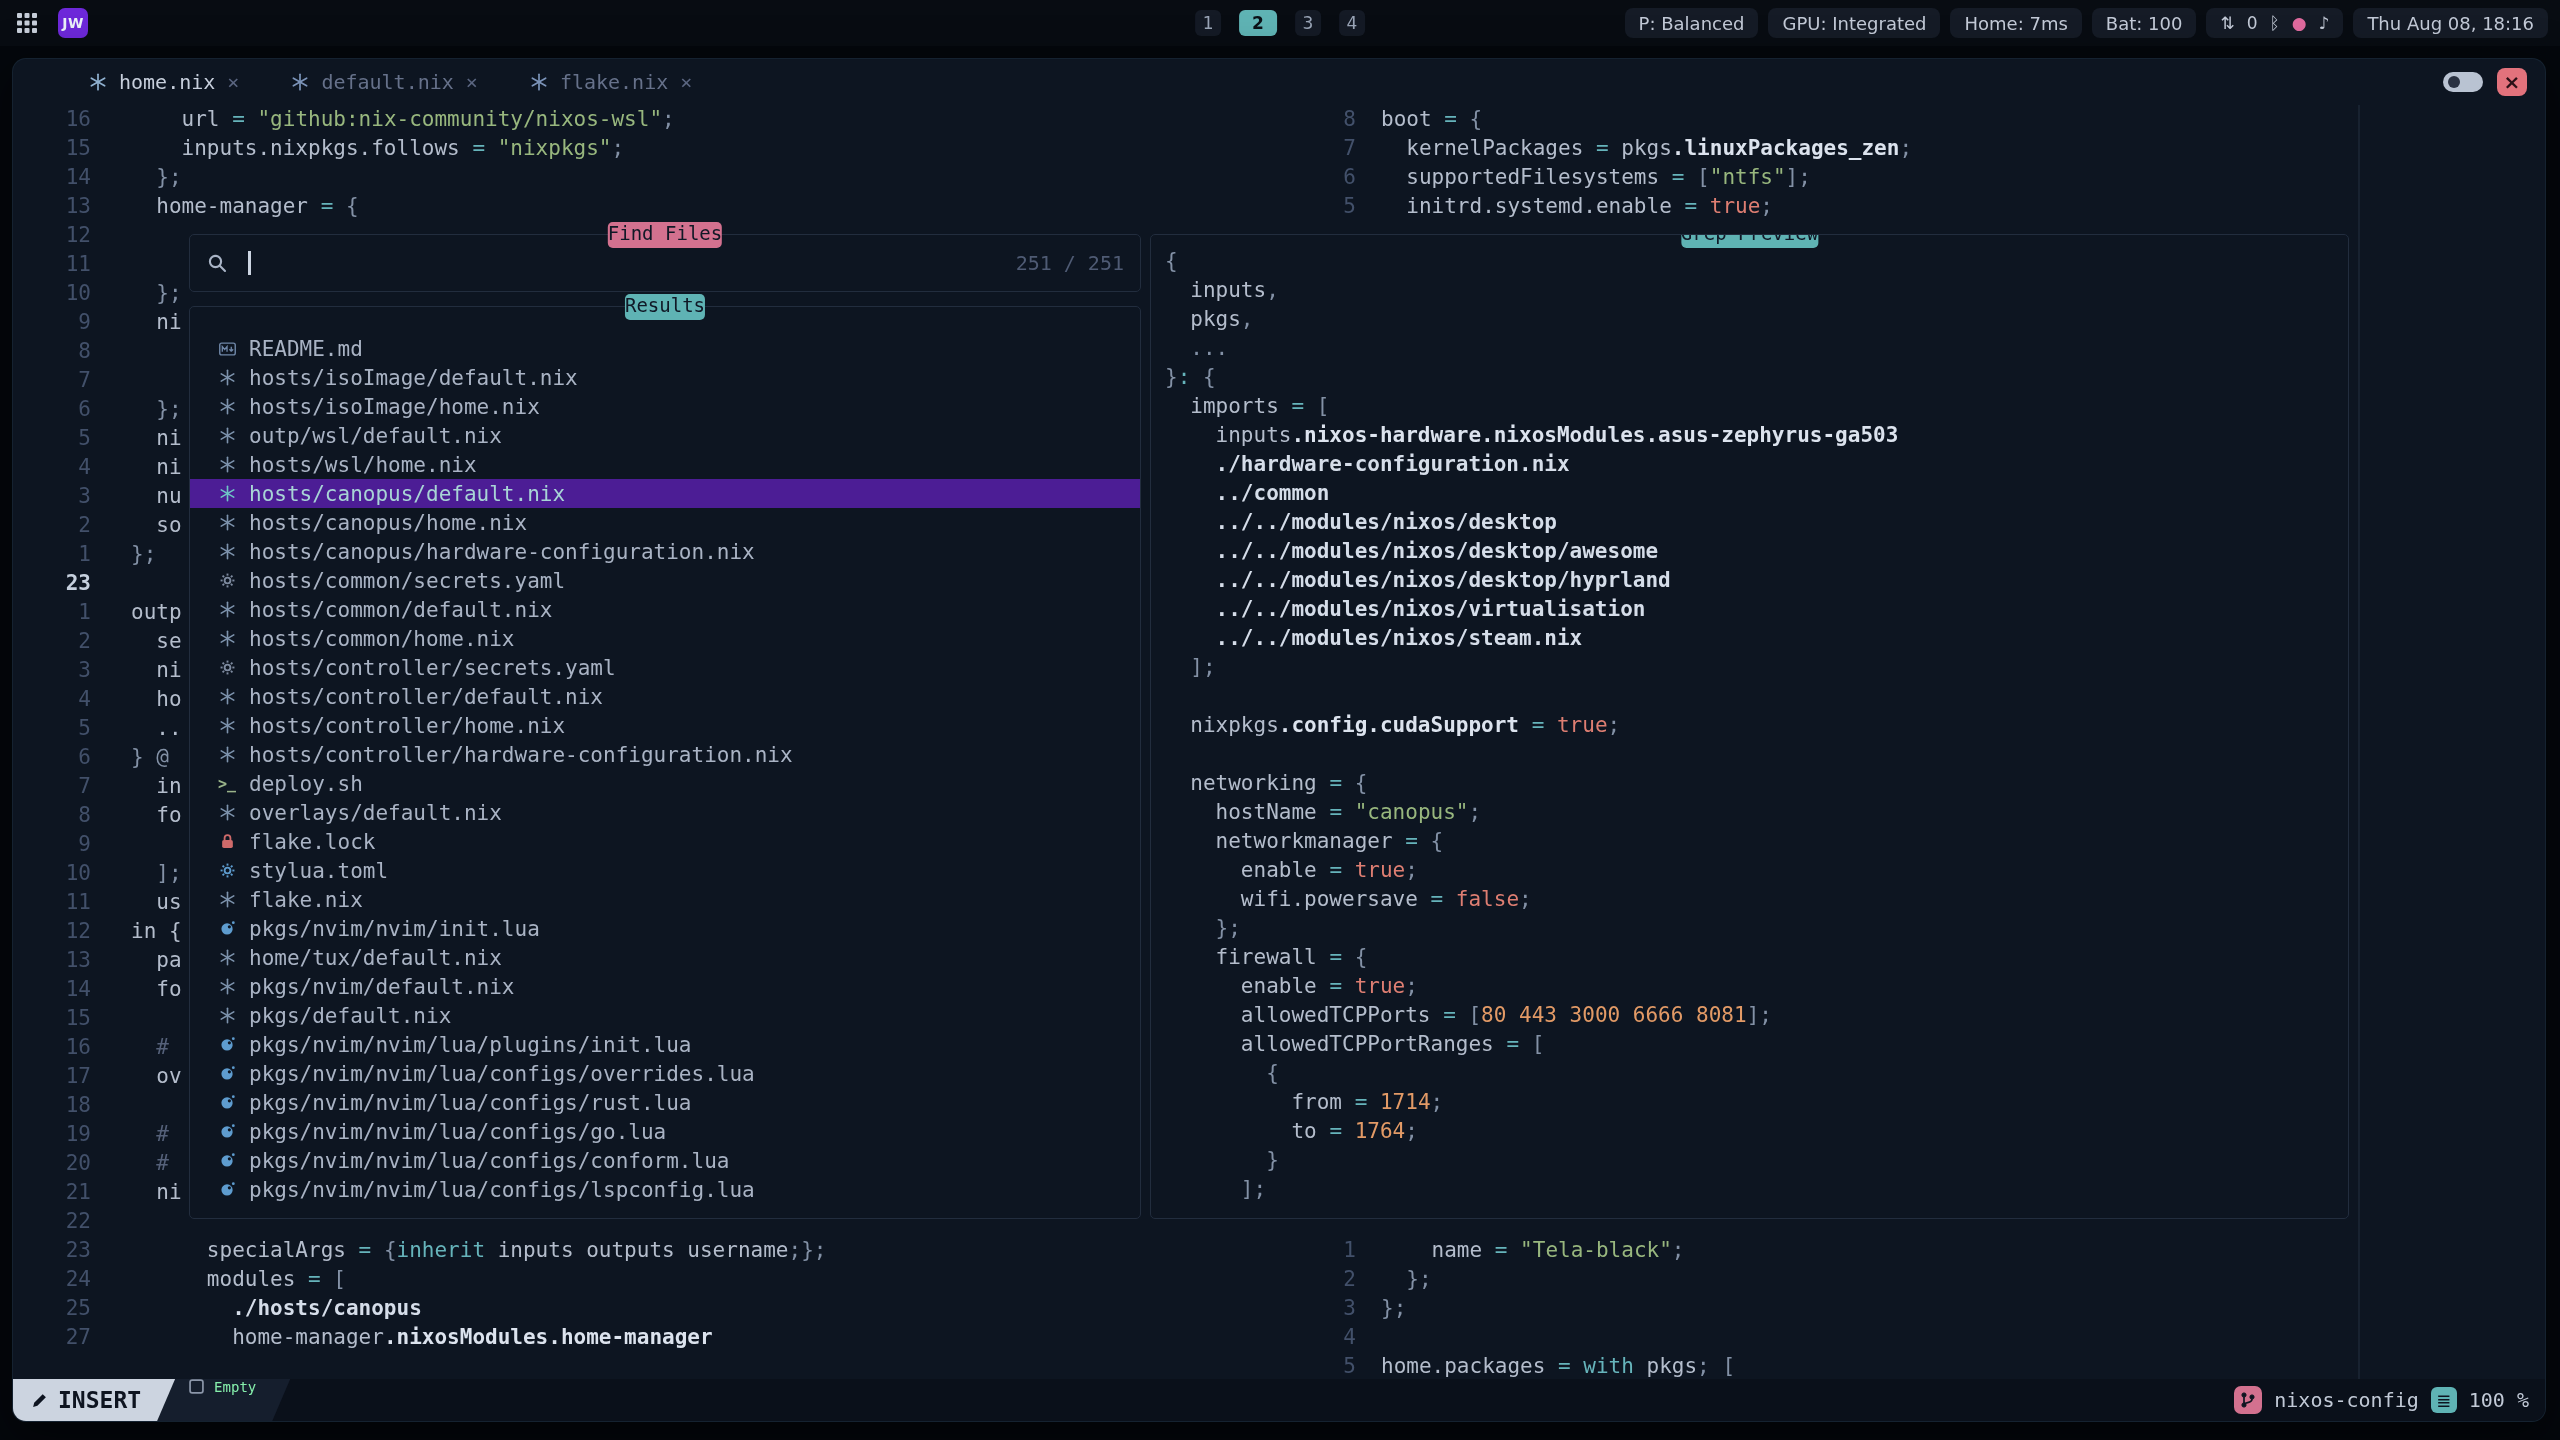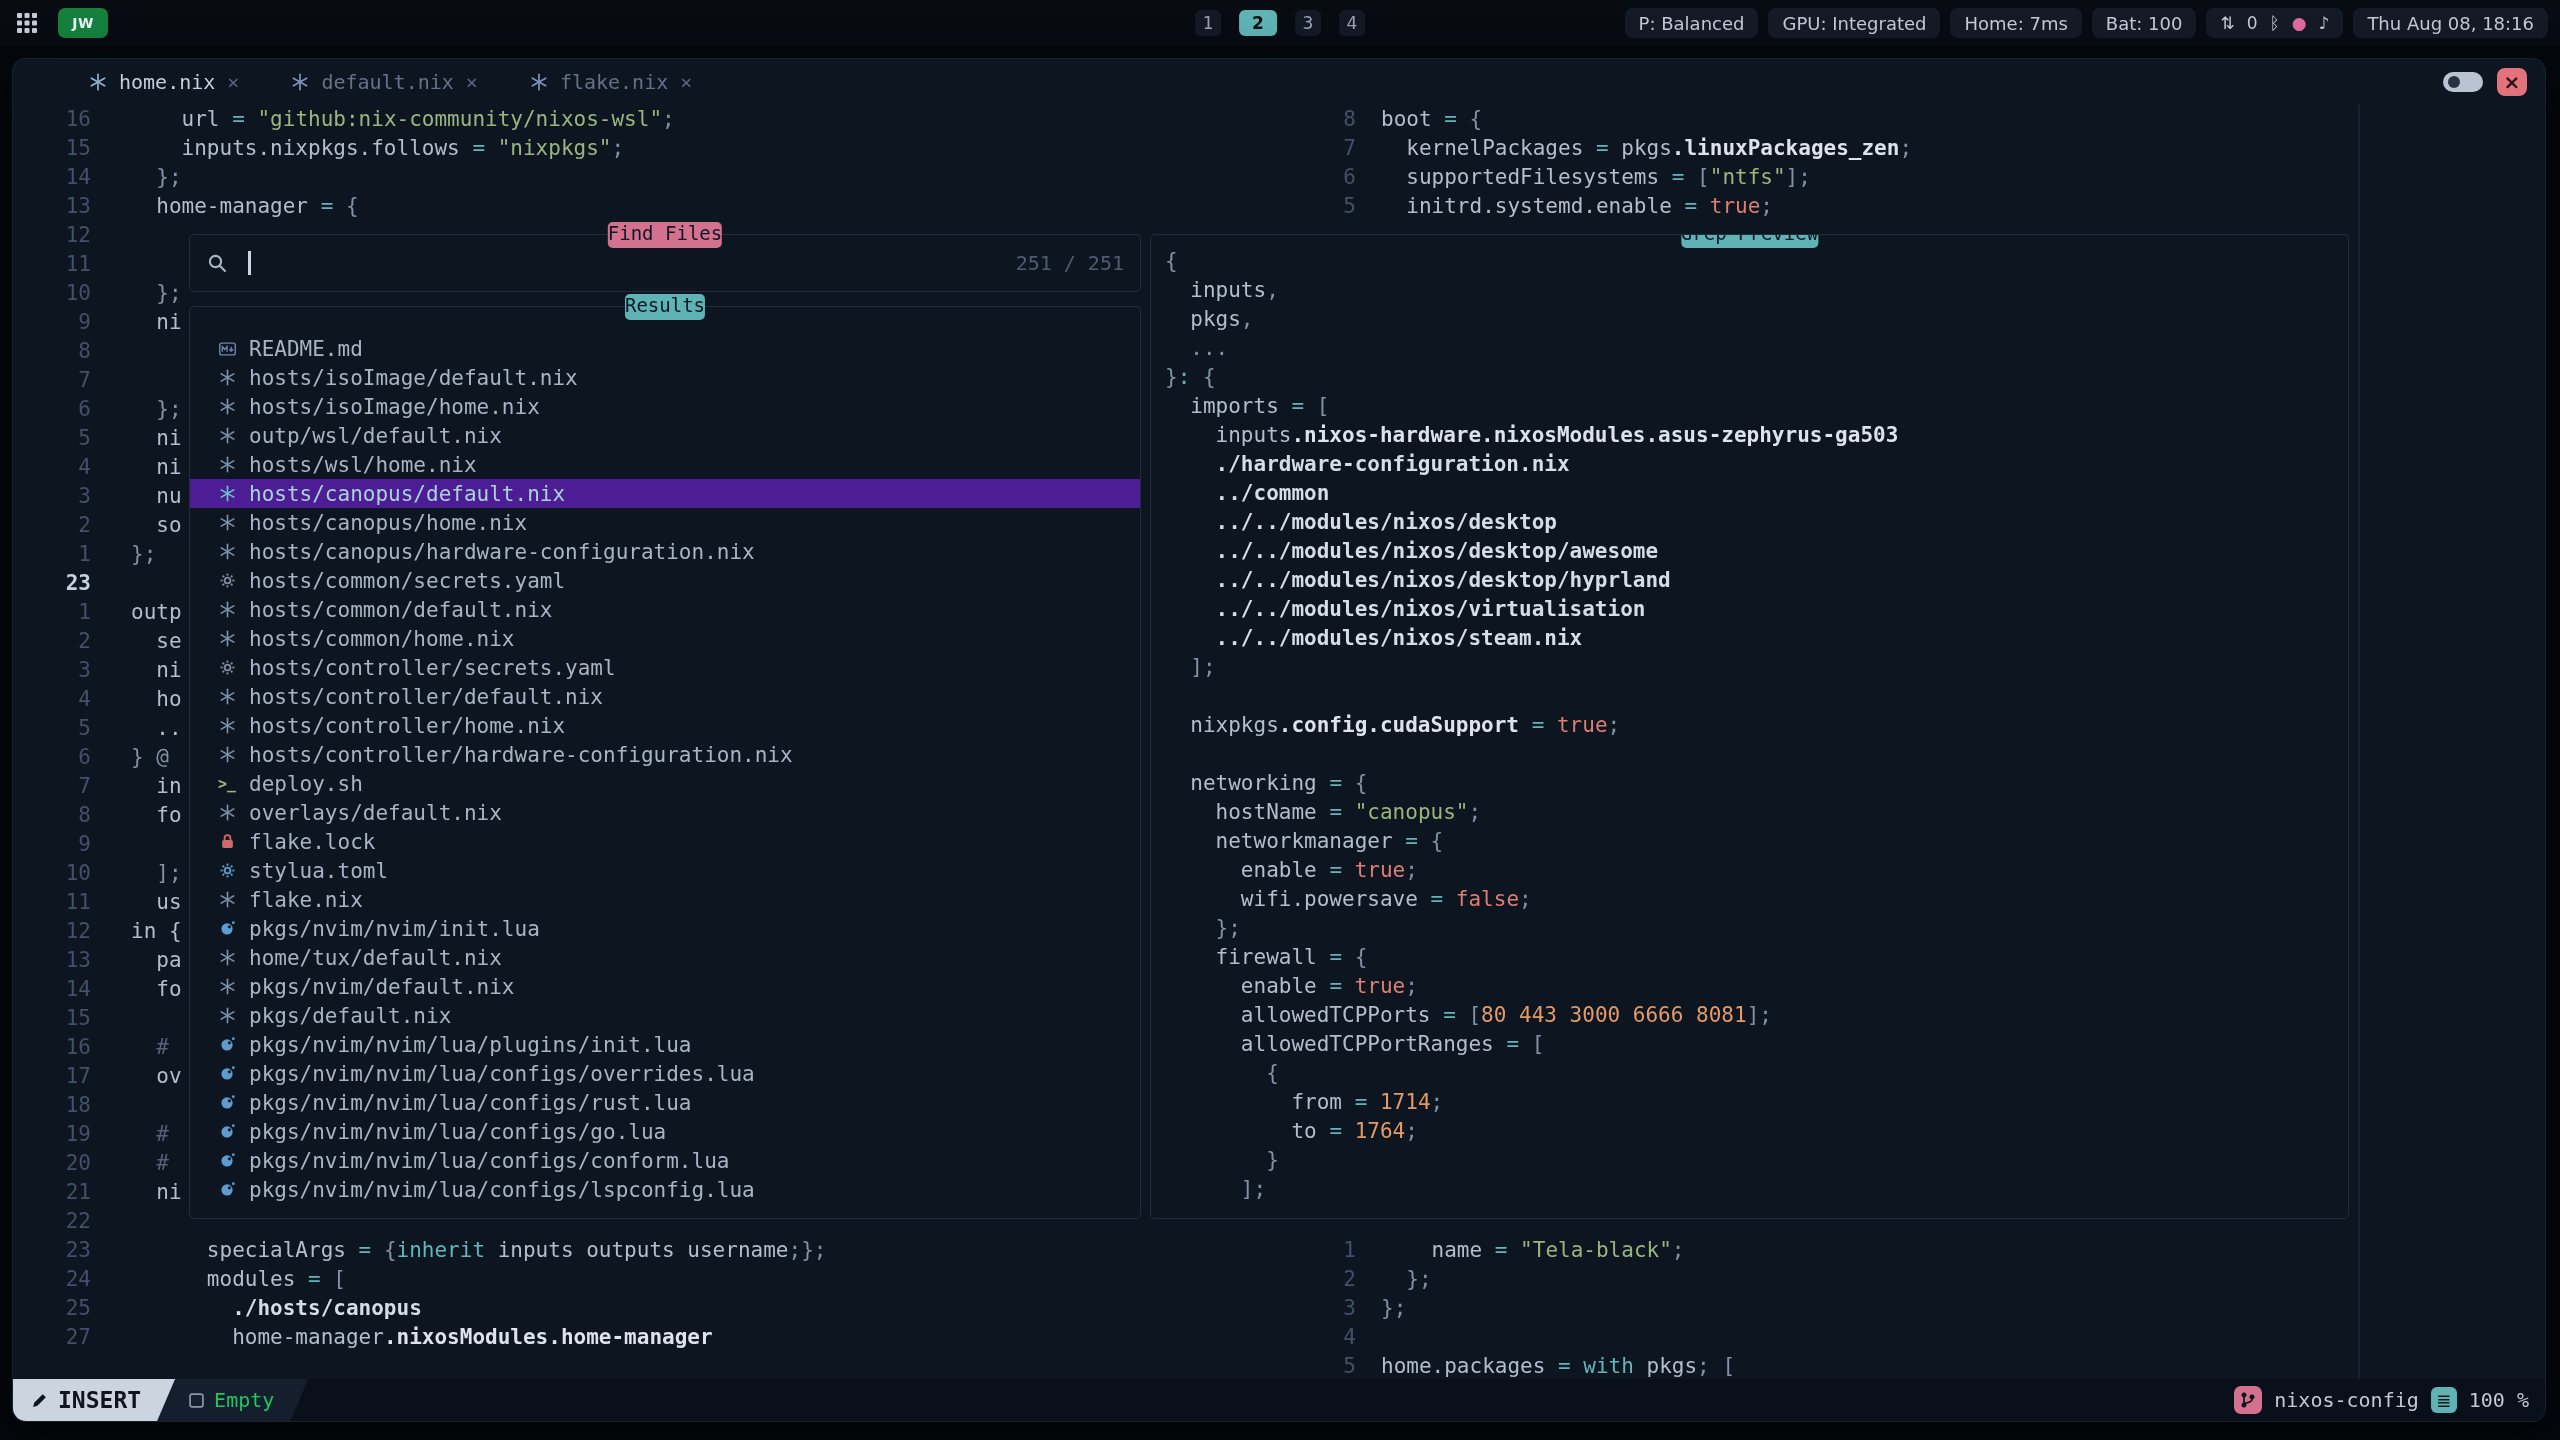--- a/index.html
+++ b/index.html
@@ -21,21 +21,21 @@
     --boldc:#dce3ee;
   }
   html,body{margin:0;padding:0;overflow:hidden;background:var(--bg-desktop);}
   #stage{position:relative;width:2560px;height:1440px;background:var(--bg-desktop);font-family:"DejaVu Sans",sans-serif;}
 
   
   #topbar{position:absolute;left:0;top:0;width:2560px;height:46px;background:var(--bar-bg);
     display:flex;align-items:center;justify-content:space-between;padding:0 12px;box-sizing:border-box;}
   .tb-left{display:flex;align-items:center;gap:16px;}
   .apps{display:flex;align-items:center;justify-content:center;width:30px;height:30px;}
-  .logo{width:50px;height:30px;border-radius:7px;background:#15803d;color:#eaf1f8;
+  .logo{width:30px;height:30px;border-radius:7px;background:#6d28d9;color:#eaf1f8;
     font:bold 14px "DejaVu Sans",sans-serif;display:flex;align-items:center;justify-content:center;letter-spacing:.5px;}
   #workspaces{position:absolute;left:50%;top:0;height:46px;transform:translateX(-50%);
     display:flex;align-items:center;gap:18px;}
   .ws{min-width:26px;height:26px;padding:0 5px;border-radius:6px;background:#141a25;color:#9aa5b7;
     font-size:17px;display:flex;align-items:center;justify-content:center;box-sizing:border-box;}
   .ws.active{background:var(--teal);color:#0b1016;font-weight:bold;padding:0 13px;}
   .tb-right{display:flex;align-items:center;gap:10px;}
   .chip{height:30px;padding:0 14px;border-radius:8px;background:var(--chip-bg);color:#c3cad7;
     font-size:18px;display:flex;align-items:center;white-space:nowrap;box-sizing:border-box;}
   .tray{gap:12px;}
@@ -102,21 +102,21 @@
   #preview-rows{padding:12px 0 0 14px;}
   #preview-rows .code{margin-left:0;}
 
   
   #statusline{position:absolute;left:0;bottom:0;right:0;height:42px;background:#0a101a;
     display:flex;justify-content:space-between;font-family:"DejaVu Sans Mono",monospace;}
   .sl-left{display:flex;align-items:stretch;}
   .mode-chip{display:flex;align-items:center;gap:10px;background:#ccd4e0;color:#0e1420;font-weight:bold;
     font-size:23px;padding:0 34px 0 18px;clip-path:polygon(0 0,100% 0,calc(100% - 18px) 100%,0 100%);
     position:relative;z-index:2;}
-  .empty-chip{display:flex;align-items:center;gap:10px;background:#151e2d;color:#22c55e;font-size:20px;
+  .empty-chip{display:flex;align-items:flex-start;gap:10px;background:#151e2d;color:#86efac;font-size:14px;
     padding:0 34px;margin-left:-20px;clip-path:polygon(18px 0,100% 0,calc(100% - 18px) 100%,0 100%);}
   .sl-right{display:flex;align-items:center;gap:12px;padding-right:16px;color:#c2cad7;font-size:20px;}
   .repo-ic{width:28px;height:28px;border-radius:7px;background:var(--pink);display:flex;align-items:center;justify-content:center;}
   .pct-ic{width:26px;height:26px;border-radius:6px;background:var(--teal);color:#0d1420;
     display:flex;align-items:center;justify-content:center;font-size:18px;font-family:"DejaVu Sans",sans-serif;}
 </style>
 </head>
 <body>
 
 <div id="stage">

